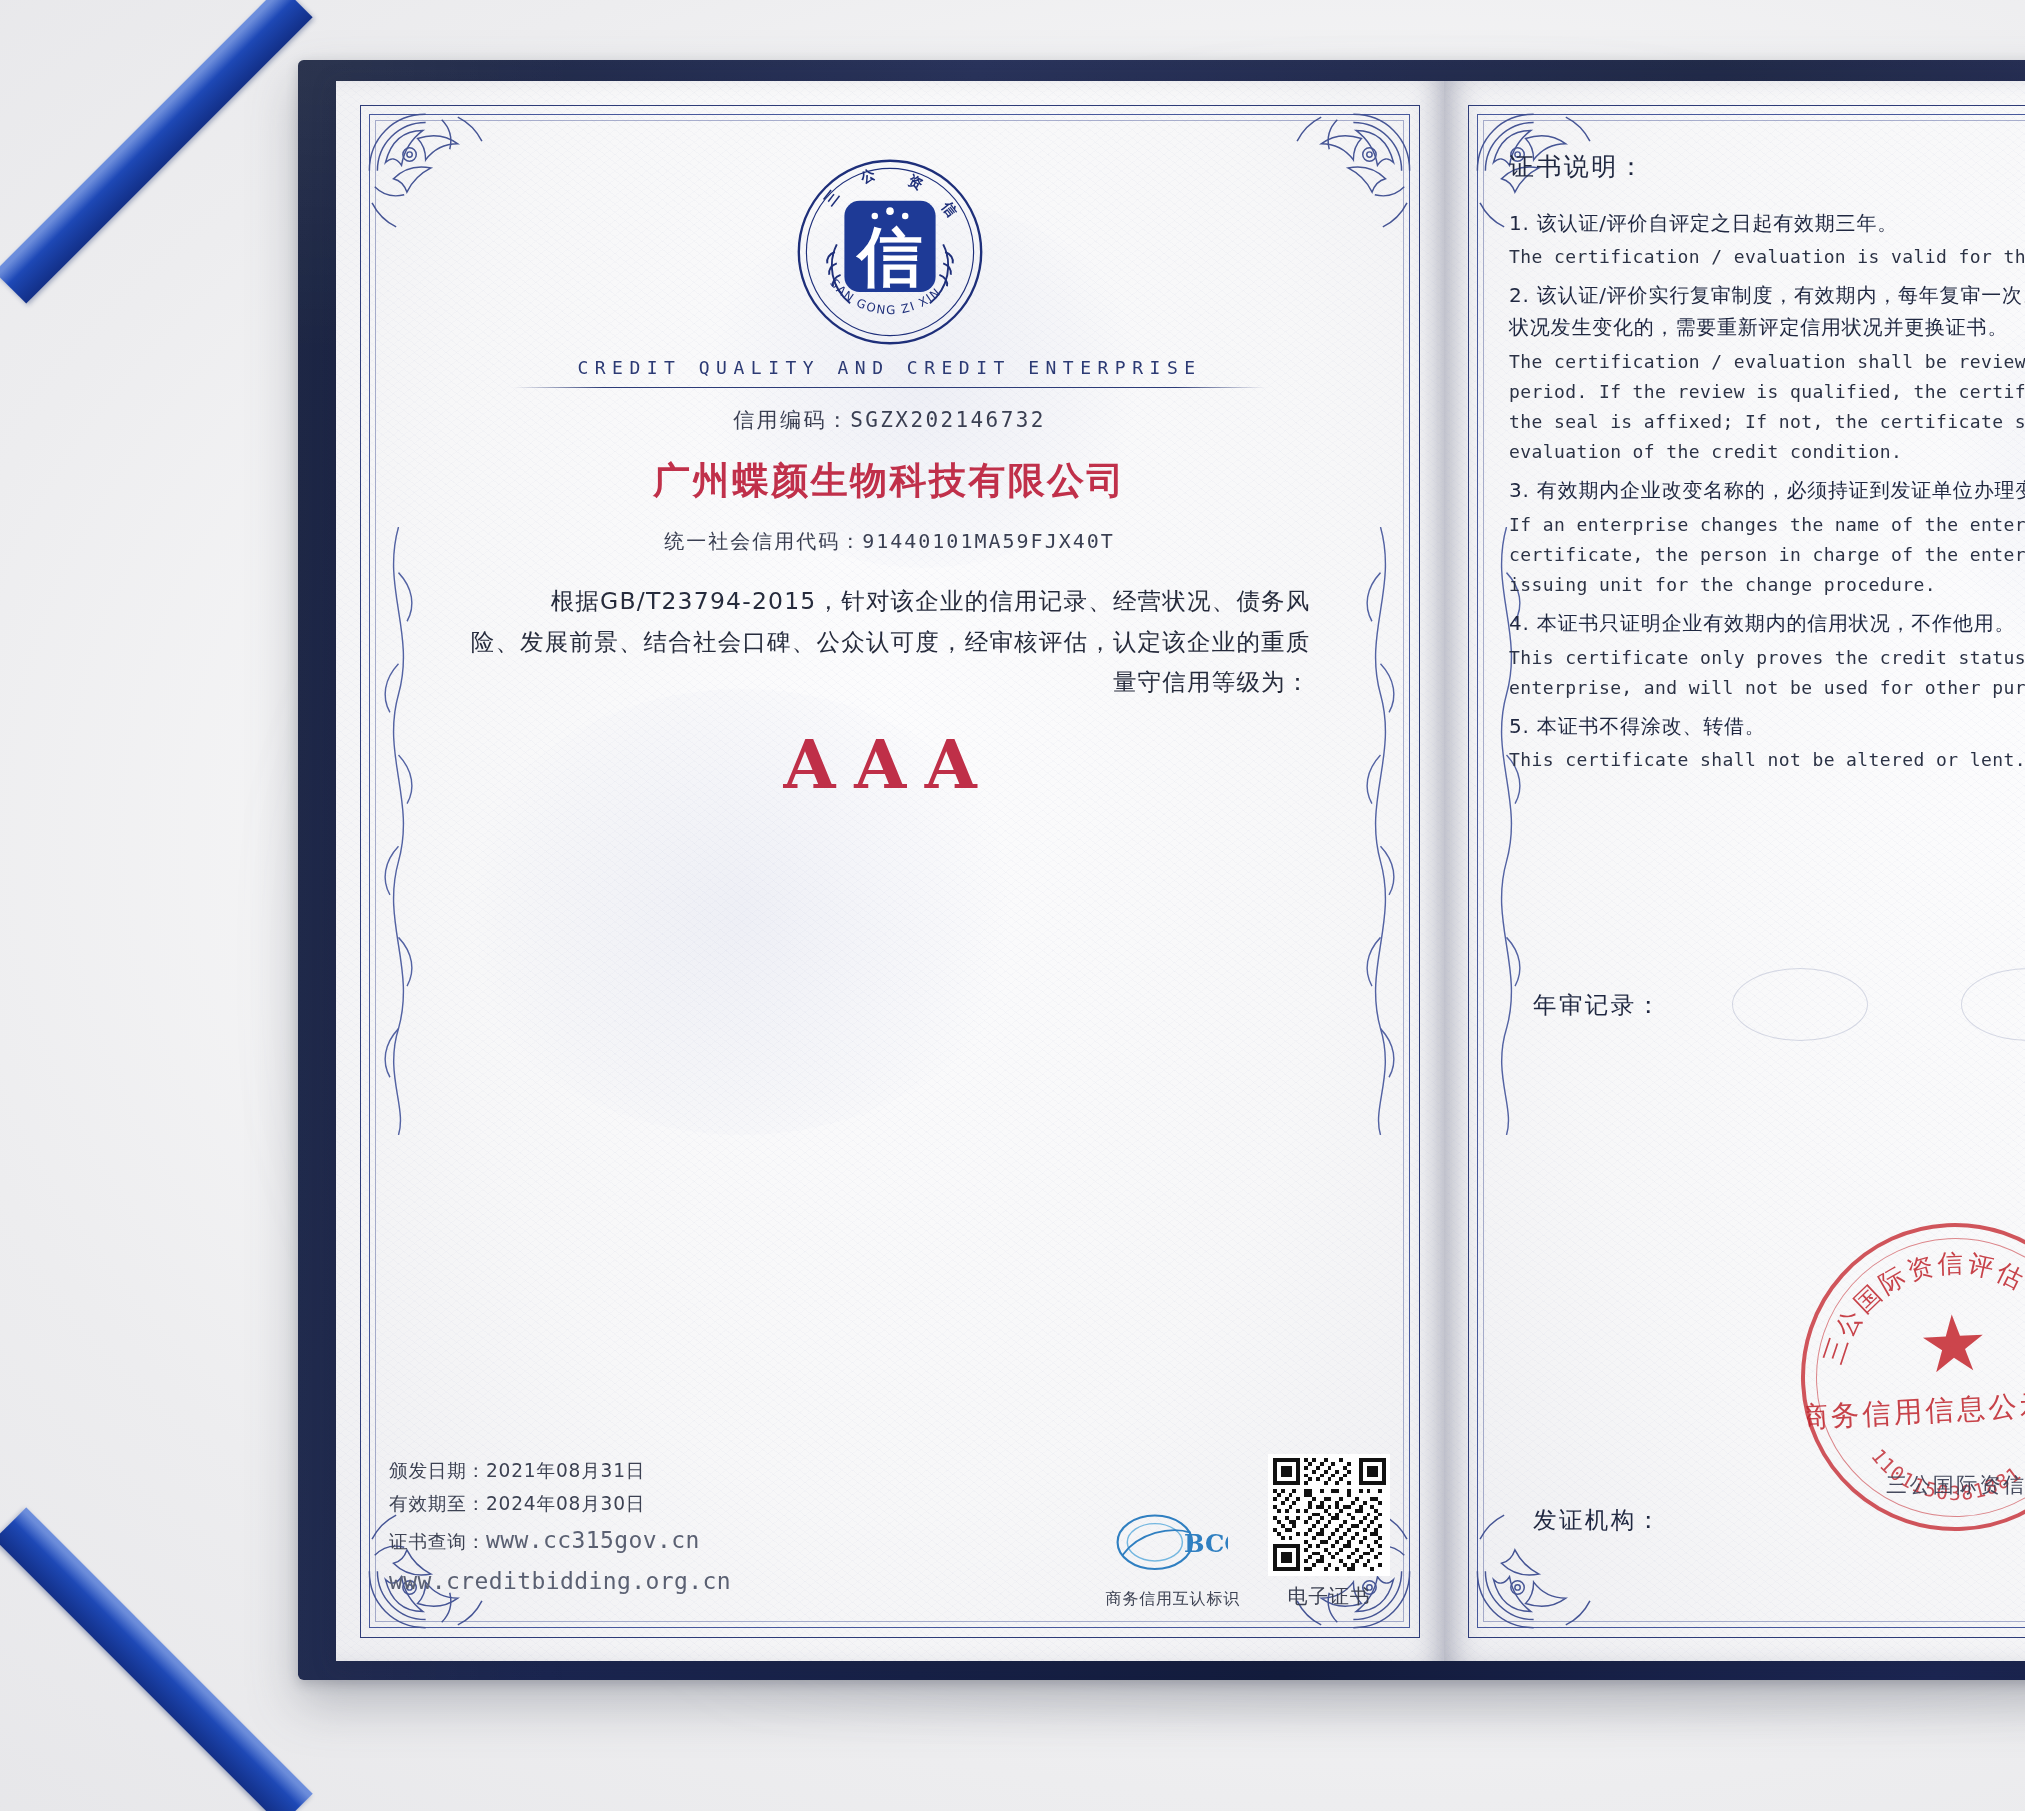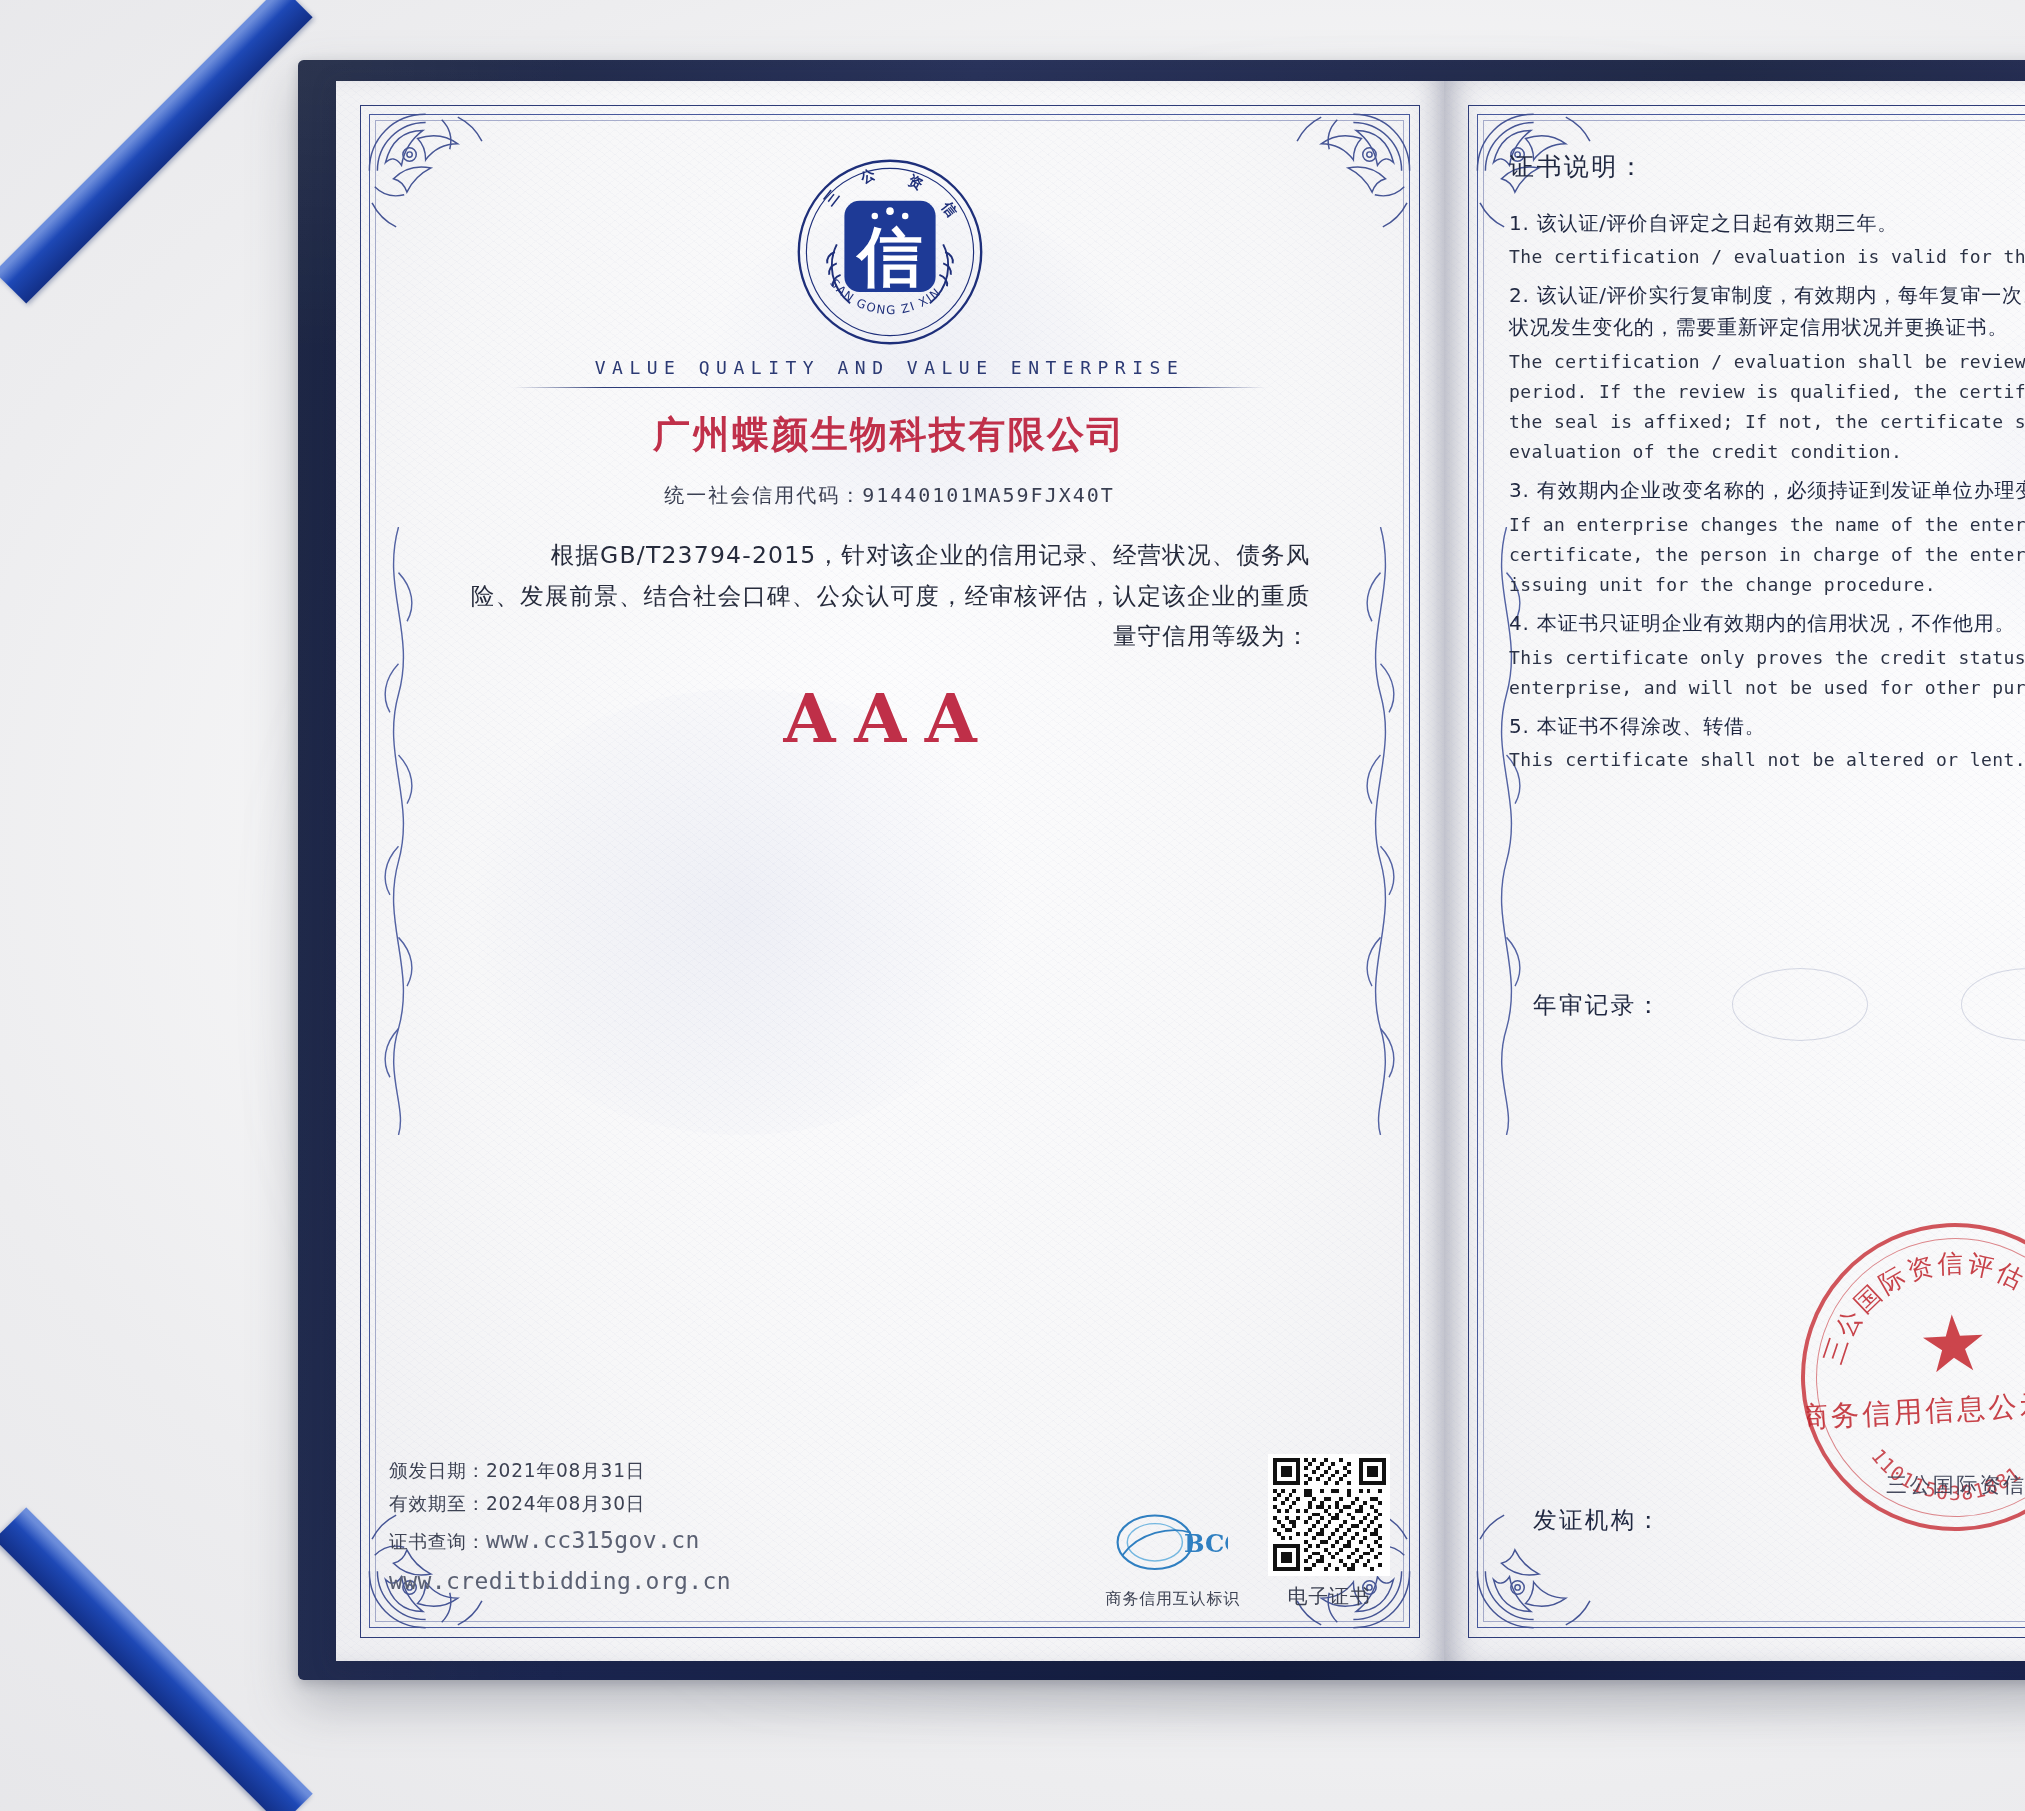--- a/index.html
+++ b/index.html
@@ -519,23 +519,26 @@
             <path d="M152 124 C158 126 161 131 160 136"></path>
           </g>
 
           <path id="arcPath" d="M26 112 A78 78 0 0 0 174 112" fill="none"></path>
           <text font-family="DejaVu Sans, sans-serif" font-size="12.5" fill="#1e2f7a" letter-spacing="1.6">
             <textPath href="#arcPath" startOffset="12%">SAN GONG ZI XIN</textPath>
           </text>
         </svg>
       </div>
 
-      <div class="cert-title-en">VALUE QUALITY AND VALUE ENTERPRISE</div>
+      <div class="cert-title-en">CREDIT QUALITY AND CREDIT ENTERPRISE</div>
       <div class="title-rule"></div>
 
+      <div class="credit-code">
+        <span>信用编码：</span><span>SGZX202146732</span>
+      </div>
 
       <div class="company-name">广州蝶颜生物科技有限公司</div>
 
       <div class="uscc">
         <span>统一社会信用代码：</span><span>91440101MA59FJX40T</span>
       </div>
 
       <div class="body-para">
         <span class="indent"></span><span>根据GB/T23794-2015，针对该企业的信用记录、经营状况、债务风险、发展前景、结合社会口碑、公众认可度，经审核评估，认定该企业的重质量守信用等级为：</span>
       </div>

